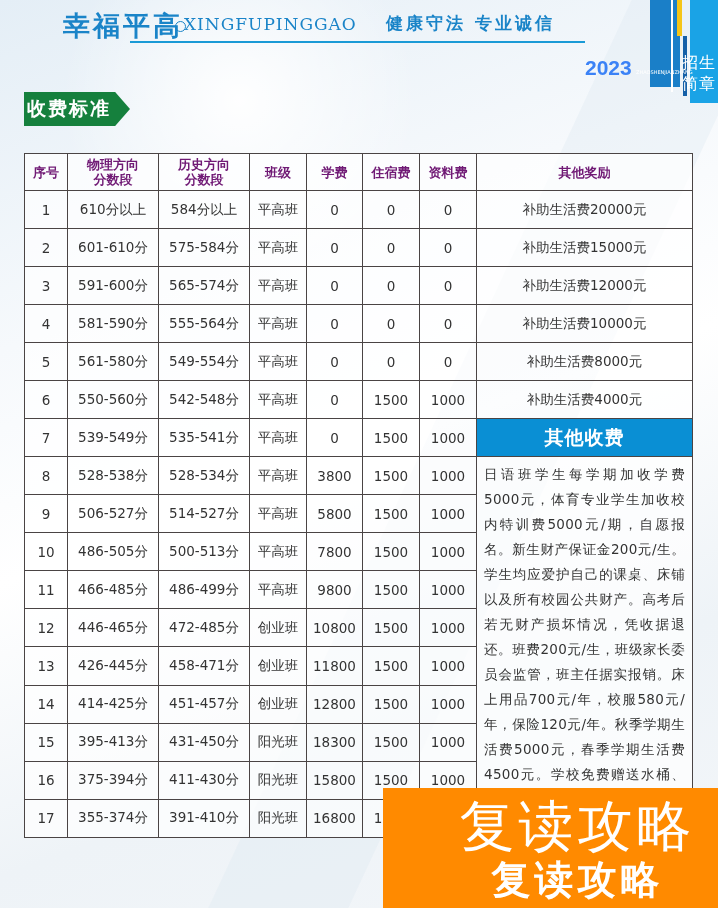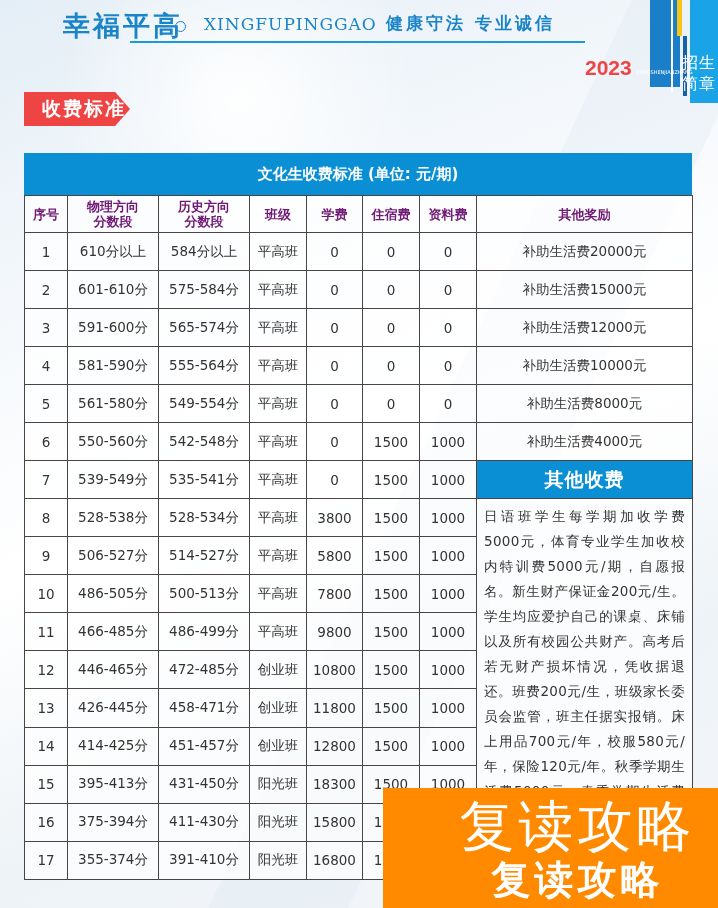--- a/index.html
+++ b/index.html
@@ -20,46 +20,46 @@
   }
   
   .brand-cn {
     position:absolute; left:63px; top:8px; font-family:"DejaVu Serif", serif;
     font-size:27px; color:#1a84c8; letter-spacing:3px; font-weight:bold; 
   }
   .brand-circle {
     position:absolute; left:175px; top:21px; width:11px; height:11px; border:1.5px solid #1a84c8; border-radius:50%;
   }
   .brand-en {
-    position:absolute; left:204px; top:14px; font-family:"DejaVu Serif", serif;
+    position:absolute; left:184px; top:14px; font-family:"DejaVu Serif", serif;
     font-size:17px; color:#1a84c8; letter-spacing:1px;
   }
   .motto {
     position:absolute; left:386px; top:12px; font-size:17px; font-weight:bold; color:#1a84c8; letter-spacing:3px;
   }
   .header-underline {
     position:absolute; left:130px; top:41px; width:455px; height:2px; background:#1a9ad6;
   }
   .deco-light { position:absolute; left:650px; top:0; width:30px; height:38px; background:#bfdff3; }
   .deco-block1 { position:absolute; left:650px; top:0; width:30px; height:87px; background:#1a7fc8; }
   .deco-block2 { position:absolute; left:690px; top:0; width:28px; height:103px; background:#1aa3e6; }
   .deco-yellow { position:absolute; left:677px; top:0; width:5px; height:36px; background:#f5c518; }
   .deco-white { position:absolute; left:671px; top:0; width:2px; height:92px; background:#fff; }
   .deco-dark { position:absolute; left:683px; top:36px; width:4px; height:60px; background:#1560a8; }
   .year {
     position:absolute; left:585px; top:56px; font-family:"Liberation Sans", sans-serif;
-    font-size:21px; font-weight:bold; color:#ef4444;
+    font-size:21px; font-weight:bold; color:#3b82f6;
   }
   .brochure-cn { position:absolute; left:638px; top:53px; font-size:16px; color:#fff; letter-spacing:1px;margin-left:44px; }
   .brochure-en { position:absolute; left:636px; top:69px; font-size:5px; color:#fff; letter-spacing:0; }
   
   .section-tag {
     position:absolute; left:24px; top:92px; height:34px; width:106px;
-    background:#ef4444; color:#fff; font-size:19px; font-weight:bold; letter-spacing:2px;
-    padding:4px 0 0 18px;
+    background:#15803d; color:#fff; font-size:19px; font-weight:bold; letter-spacing:2px;
+    padding:4px 0 0 3px;
     clip-path: polygon(0 0, 86% 0, 100% 50%, 86% 100%, 0 100%);
   }
   
   .table-wrap { position:absolute; left:24px; top:153px; width:668px; }
   .table-title {
     height:42px; background:#0a8fd4; color:#fff; font-size:15px; font-weight:bold;
     text-align:center; line-height:42px;
   }
   table { border-collapse:collapse; width:668px; table-layout:fixed; background:rgba(255,255,255,0.7); }
   td, th {
@@ -98,21 +98,20 @@
 <div class="deco-white"></div>
 <div class="deco-yellow"></div>
 <div class="deco-dark"></div>
 <div class="year">2023</div>
 <div class="brochure-cn">招生简章</div>
 <div class="brochure-en">ZHAOSHENJIANZHANG</div>
 
 <div class="section-tag">收费标准</div>
 
 <div class="table-wrap">
-  <div class="table-title">文化生收费标准 (单位: 元/期)</div>
   <table>
     <colgroup>
       <col style="width:43px">
         <col style="width:91px">
         <col style="width:91px">
         <col style="width:57px">
       <col style="width:56px">
         <col style="width:57px">
         <col style="width:57px">
         <col style="width:216px">

